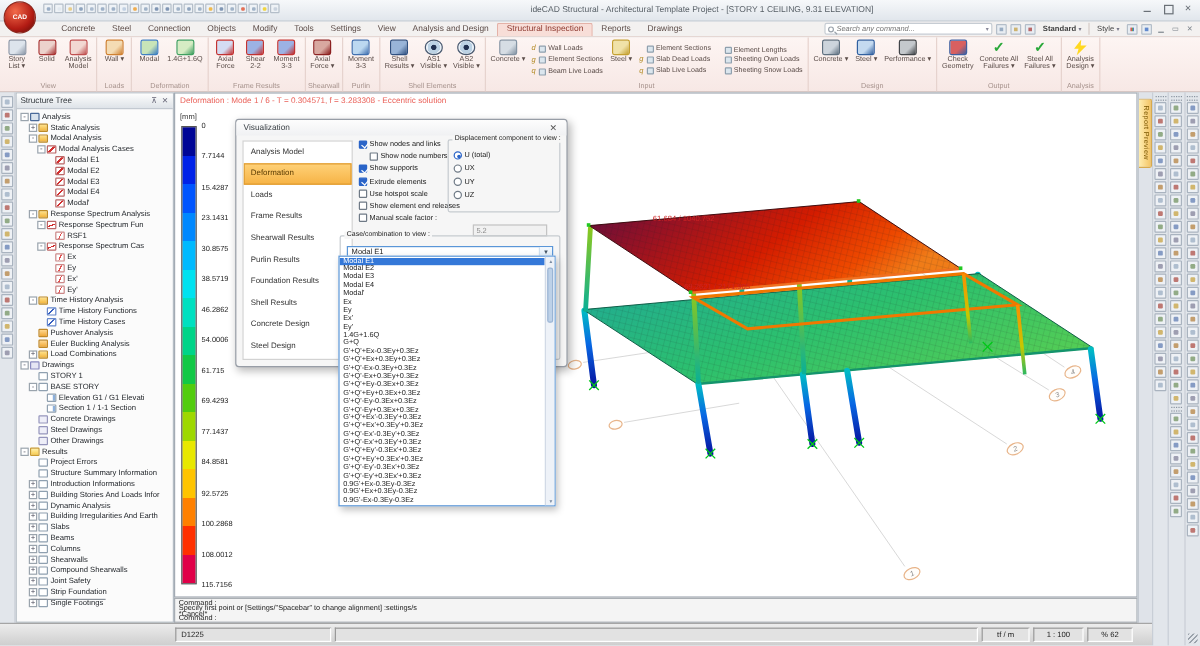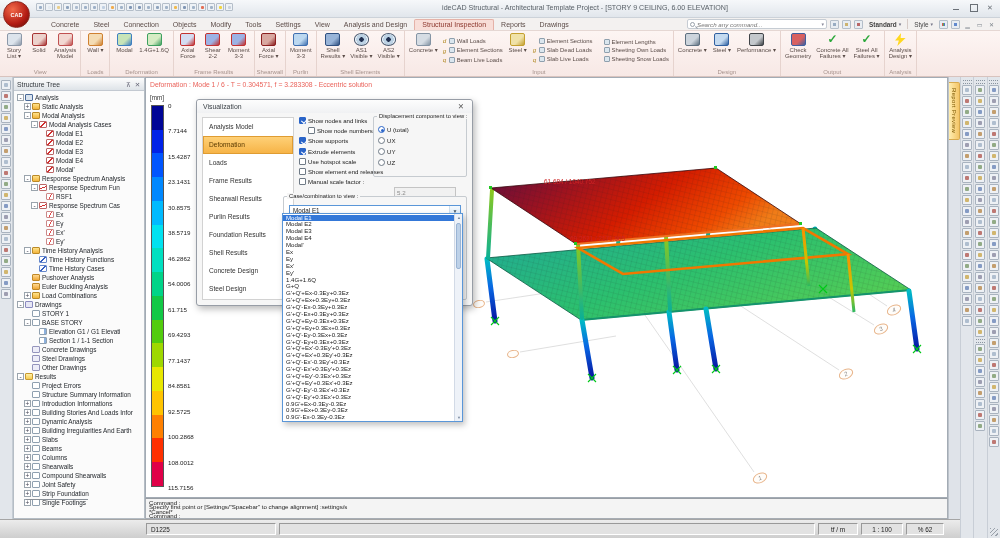--- a/index.html
+++ b/index.html
@@ -205,21 +205,21 @@
       <span class="qicon">
         <i style="background: rgb(147, 168, 192);"></i>
       </span>
       <span class="qicon">
         <i style="background: rgb(240, 208, 32);"></i>
       </span>
       <span class="qicon">
         <i style="background: rgb(194, 204, 216);"></i>
       </span>
     </div>
-  <div id="title">ideCAD Structural - Architectural Template Project - [STORY 9 CEILING,  6.00 ELEVATION]</div>
+  <div id="title">ideCAD Structural - Architectural Template Project - [STORY 1 CEILING,  9.31 ELEVATION]</div>
   <div id="win-controls">
     <span class="wc min"></span>
     <span class="wc res"></span>
     <span class="wc">✕</span>
   </div>
 </div>
 
 <div id="tabrow">
   <div id="tabs">
       <div class="tab">Concrete</div>

